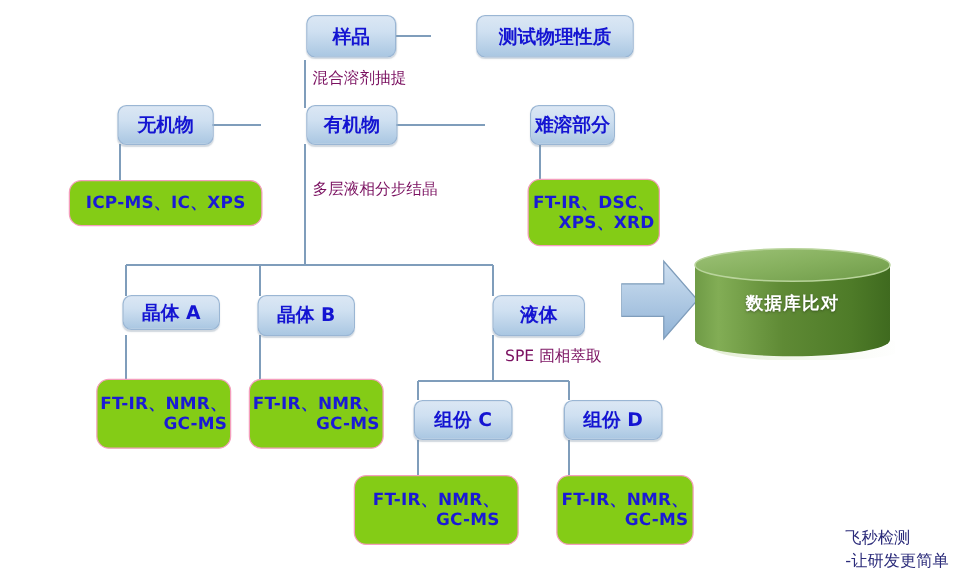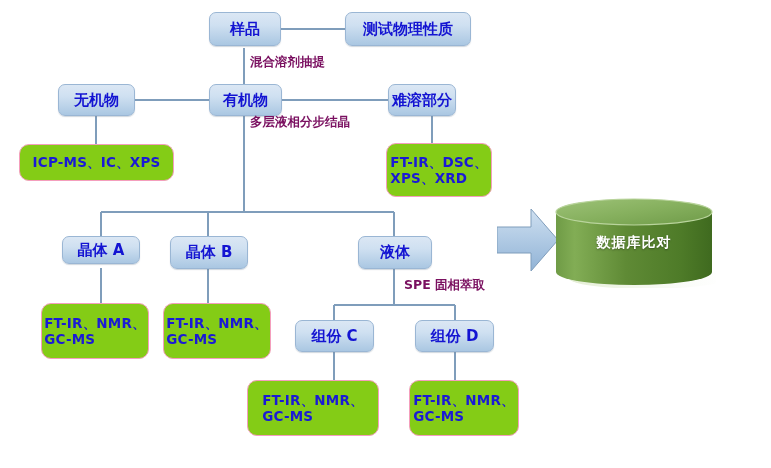--- a/index.html
+++ b/index.html
@@ -31,24 +31,25 @@
     pointer-events: none;
   }
 
   
   .node {
     position: absolute;
     box-sizing: border-box;
     display: flex;
     align-items: center;
     justify-content: center;
-    text-align: left;
+    text-align: right;
     border-radius: 7px;
     line-height: 1.22;
     white-space: pre-line;
+    margin-left: 36px;
   }
 
   
   .blue {
     background: linear-gradient(180deg, #dbe7f4 0%, #cfe0f1 38%, #aac7e2 100%);
     border: 1px solid #9ab6d4;
     color: #1414d2;
     font-weight: bold;
     font-size: 15px;
     box-shadow: 0 1px 1px rgba(120,140,160,.35);
@@ -62,21 +63,21 @@
     color: #1a1ad6;
     font-weight: bold;
     font-size: 13.5px;
     letter-spacing: .2px;
   }
 
   
   .edge-label {
     position: absolute;
     color: #7a1060;
-    font-weight: bold;
+    font-weight: normal;
     font-size: 12.5px;
     white-space: nowrap;
   }
 
   
   #big-arrow {
     position: absolute;
     left: 497px;
     top: 207px;
     width: 62px;
@@ -193,21 +194,21 @@
 GC-MS</div>
 
   <div class="node pink" style="left:247px; top:380px; width:132px; height:56px;">FT-IR、NMR、
 GC-MS</div>
 
   <div class="node pink" style="left:409px; top:380px; width:110px; height:56px;">FT-IR、NMR、
 GC-MS</div>
 
   <div class="edge-label" style="left:250px; top:54px;">混合溶剂抽提</div>
 
-  <div class="edge-label" style="left:250px; top:114px;">多层液相分步结晶</div>
+  <div class="edge-label" style="left:250px; top:143px;">多层液相分步结晶</div>
 
   <div class="edge-label" style="left:404px; top:277px;">SPE 固相萃取</div>
 
   <svg id="big-arrow" viewBox="0 0 62 66">
     <defs>
       <linearGradient id="arrGrad" x1="0" y1="0" x2="0" y2="1">
         <stop offset="0%" stop-color="#cfe0f1"></stop>
         <stop offset="45%" stop-color="#b3cce5"></stop>
         <stop offset="100%" stop-color="#91b3d6"></stop>
       </linearGradient>
@@ -236,14 +237,16 @@
     </defs>
 
     <ellipse cx="95" cy="80" rx="78" ry="11" fill="url(#shadowGrad)"></ellipse>
 
     <path d="M4,14 L4,74 A78,13 0 0 0 160,74 L160,14 Z" fill="url(#cylBody)"></path>
 
     <ellipse cx="82" cy="14" rx="78" ry="13" fill="url(#cylTop)" stroke="#b9d49c" stroke-width="1.2"></ellipse>
   </svg>
   <div id="db-label">数据库比对</div>
 
+  <div id="watermark">飞秒检测
+-让研发更简单</div>
 
 </div>
 
 </body></html>

